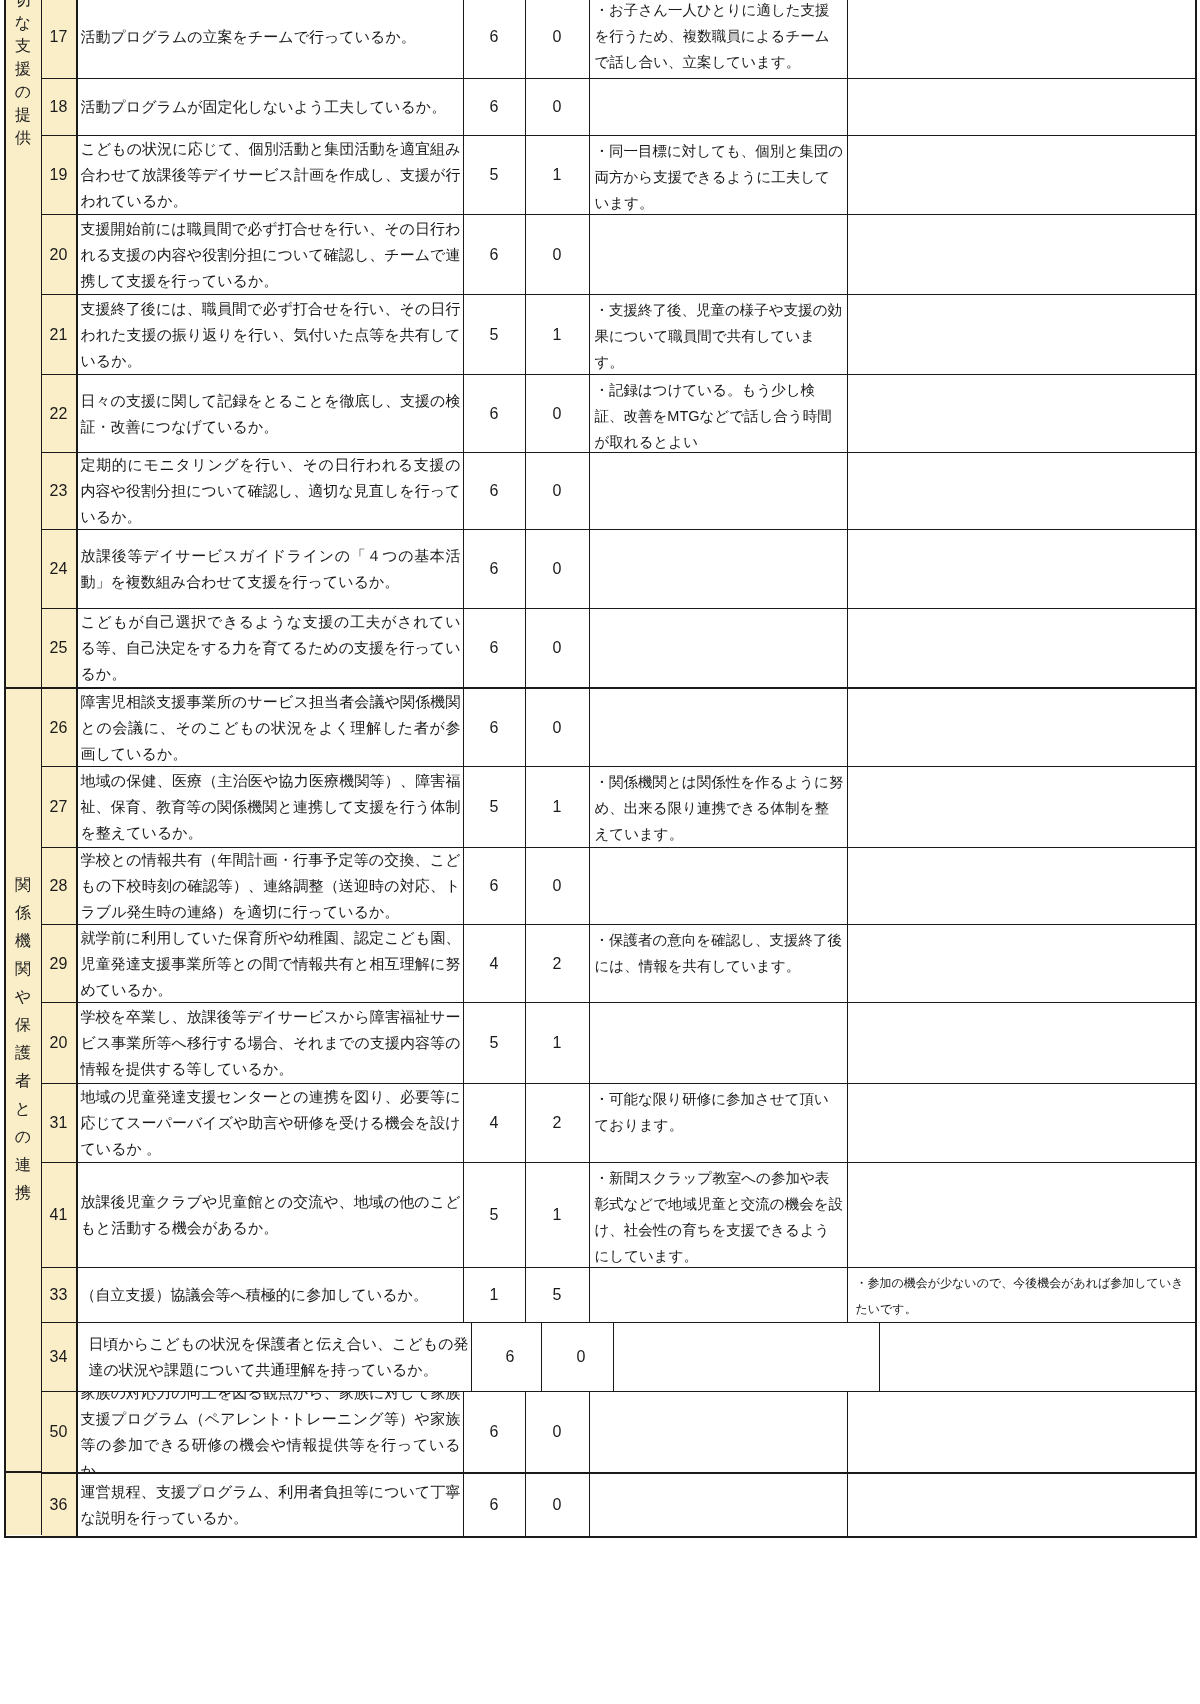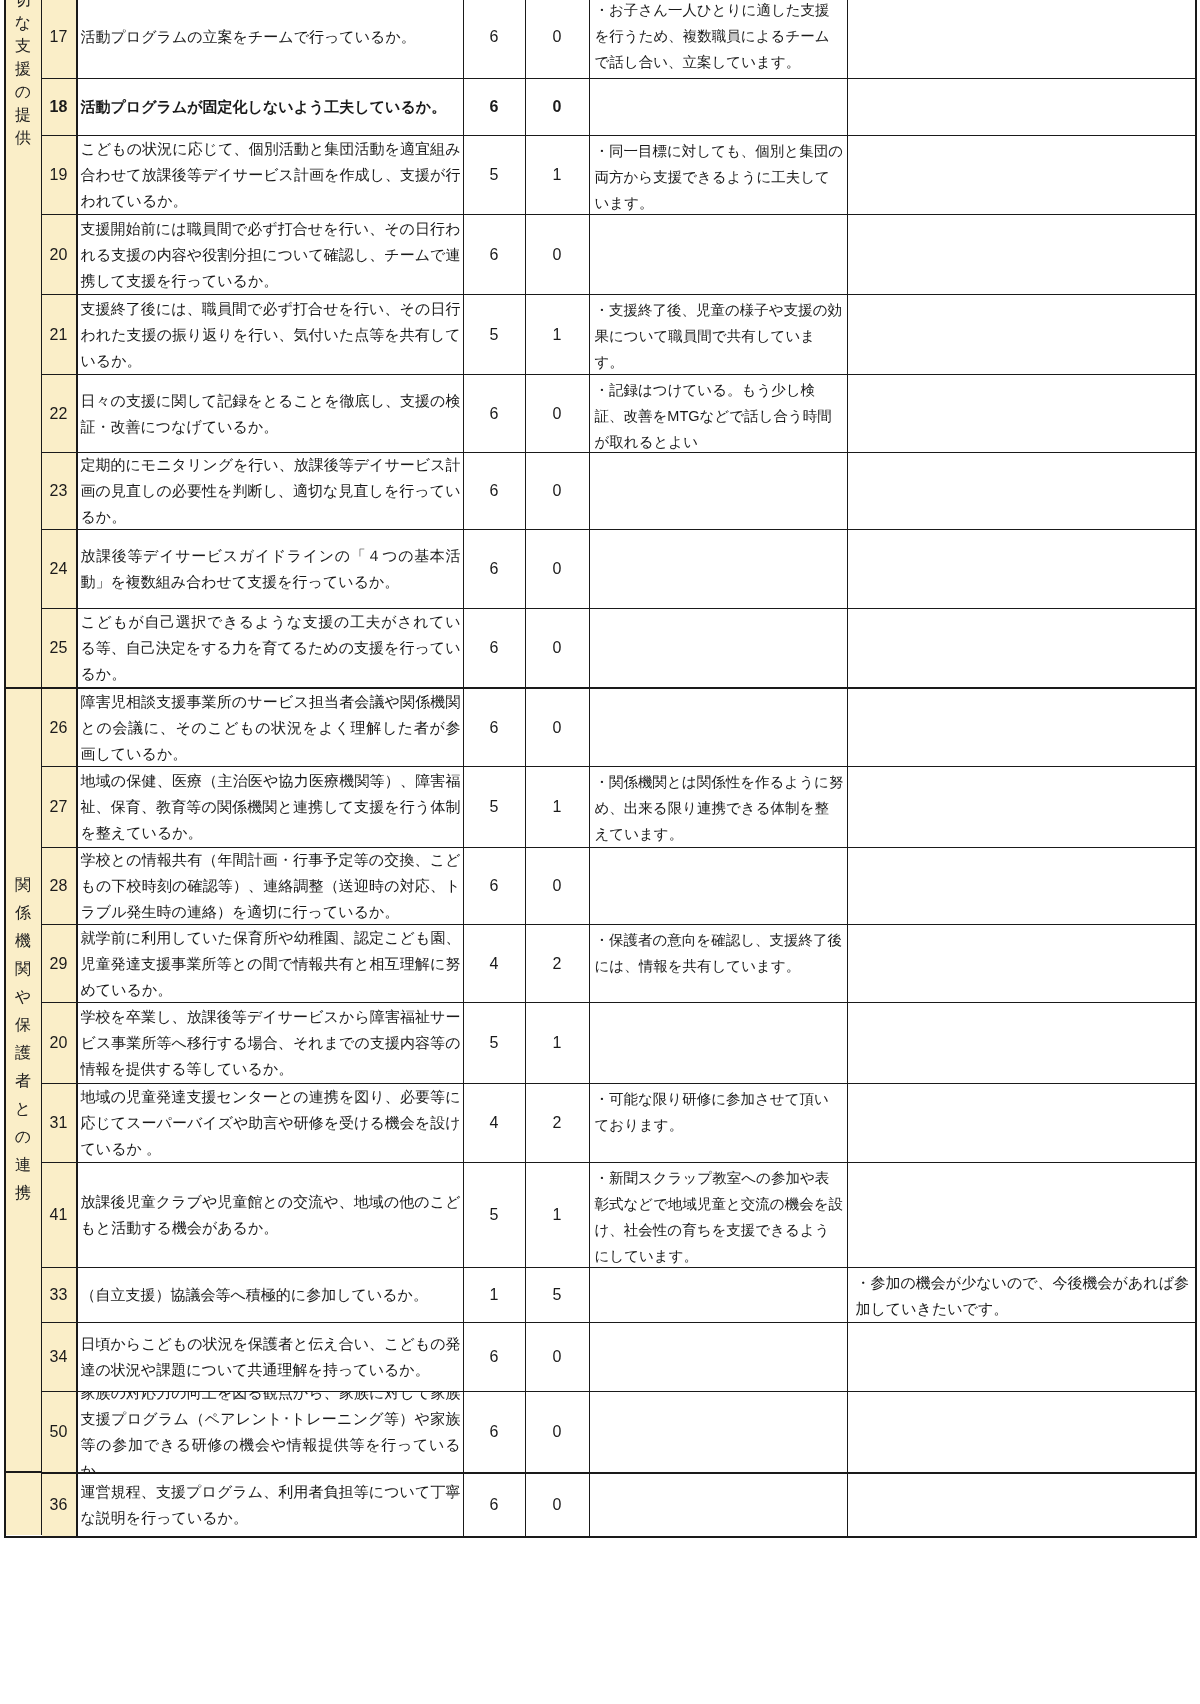--- a/index.html
+++ b/index.html
@@ -88,21 +88,21 @@
   .cell.c1{
     width:258px;
     padding:2px 3px 0 5px;
     font-size:14.5px;
     line-height:26px;
   }
   .cell.c2{
     flex:1;
     border-right:none;
     padding:2px 3px 0 8px;
-    font-size:15px;
+    font-size:12px;
     line-height:26px;
   }
 </style>
 </head>
 <body>
 
 <div class="page">
   <div class="tbl">
     <div class="cat-col">
         <div class="cat-cell" style="height: 694px;">
@@ -138,21 +138,21 @@
         <div class="row" style="height: 84px;">
           <div class="cell num">17</div>
           <div class="cell q">
             <div class="qt">活動プログラムの立案をチームで行っているか。</div>
           </div>
           <div class="cell score">6</div>
           <div class="cell score s2">0</div>
           <div class="cell c1">・お子さん一人ひとりに適した支援を行うため、複数職員によるチームで話し合い、立案しています。</div>
           <div class="cell c2"></div>
         </div>
-        <div class="row" style="height: 57px; font-weight: bold;">
+        <div class="row" style="height: 57px;">
           <div class="cell num">18</div>
           <div class="cell q">
             <div class="qt">活動プログラムが固定化しないよう工夫しているか。</div>
           </div>
           <div class="cell score">6</div>
           <div class="cell score s2">0</div>
           <div class="cell c1"></div>
           <div class="cell c2"></div>
         </div>
         <div class="row" style="height: 79px;">
@@ -191,21 +191,21 @@
             <div class="qt">日々の支援に関して記録をとることを徹底し、支援の検証・改善につなげているか。</div>
           </div>
           <div class="cell score">6</div>
           <div class="cell score s2">0</div>
           <div class="cell c1">・記録はつけている。もう少し検証、改善をMTGなどで話し合う時間が取れるとよい</div>
           <div class="cell c2"></div>
         </div>
         <div class="row" style="height: 77px;">
           <div class="cell num">23</div>
           <div class="cell q">
-            <div class="qt">定期的にモニタリングを行い、放課後等デイサービス計画の見直しの必要性を判断し、適切な見直しを行っているか。</div>
+            <div class="qt">定期的にモニタリングを行い、その日行われる支援の内容や役割分担について確認し、適切な見直しを行っているか。</div>
           </div>
           <div class="cell score">6</div>
           <div class="cell score s2">0</div>
           <div class="cell c1"></div>
           <div class="cell c2"></div>
         </div>
         <div class="row" style="height: 79px;">
           <div class="cell num">24</div>
           <div class="cell q">
             <div class="qt">放課後等デイサービスガイドラインの「４つの基本活動」を複数組み合わせて支援を行っているか。</div>
@@ -298,21 +298,21 @@
         <div class="row" style="height: 55px;">
           <div class="cell num">33</div>
           <div class="cell q">
             <div class="qt">（自立支援）協議会等へ積極的に参加しているか。</div>
           </div>
           <div class="cell score">1</div>
           <div class="cell score s2">5</div>
           <div class="cell c1"></div>
           <div class="cell c2">・参加の機会が少ないので、今後機会があれば参加していきたいです。</div>
         </div>
-        <div class="row" style="height: 69px;">
+        <div class="row" style="height: 69px; gap: 8px;">
           <div class="cell num">34</div>
           <div class="cell q">
             <div class="qt">日頃からこどもの状況を保護者と伝え合い、こどもの発達の状況や課題について共通理解を持っているか。</div>
           </div>
           <div class="cell score">6</div>
           <div class="cell score s2">0</div>
           <div class="cell c1"></div>
           <div class="cell c2"></div>
         </div>
         <div class="row thick" style="height: 82px;">

